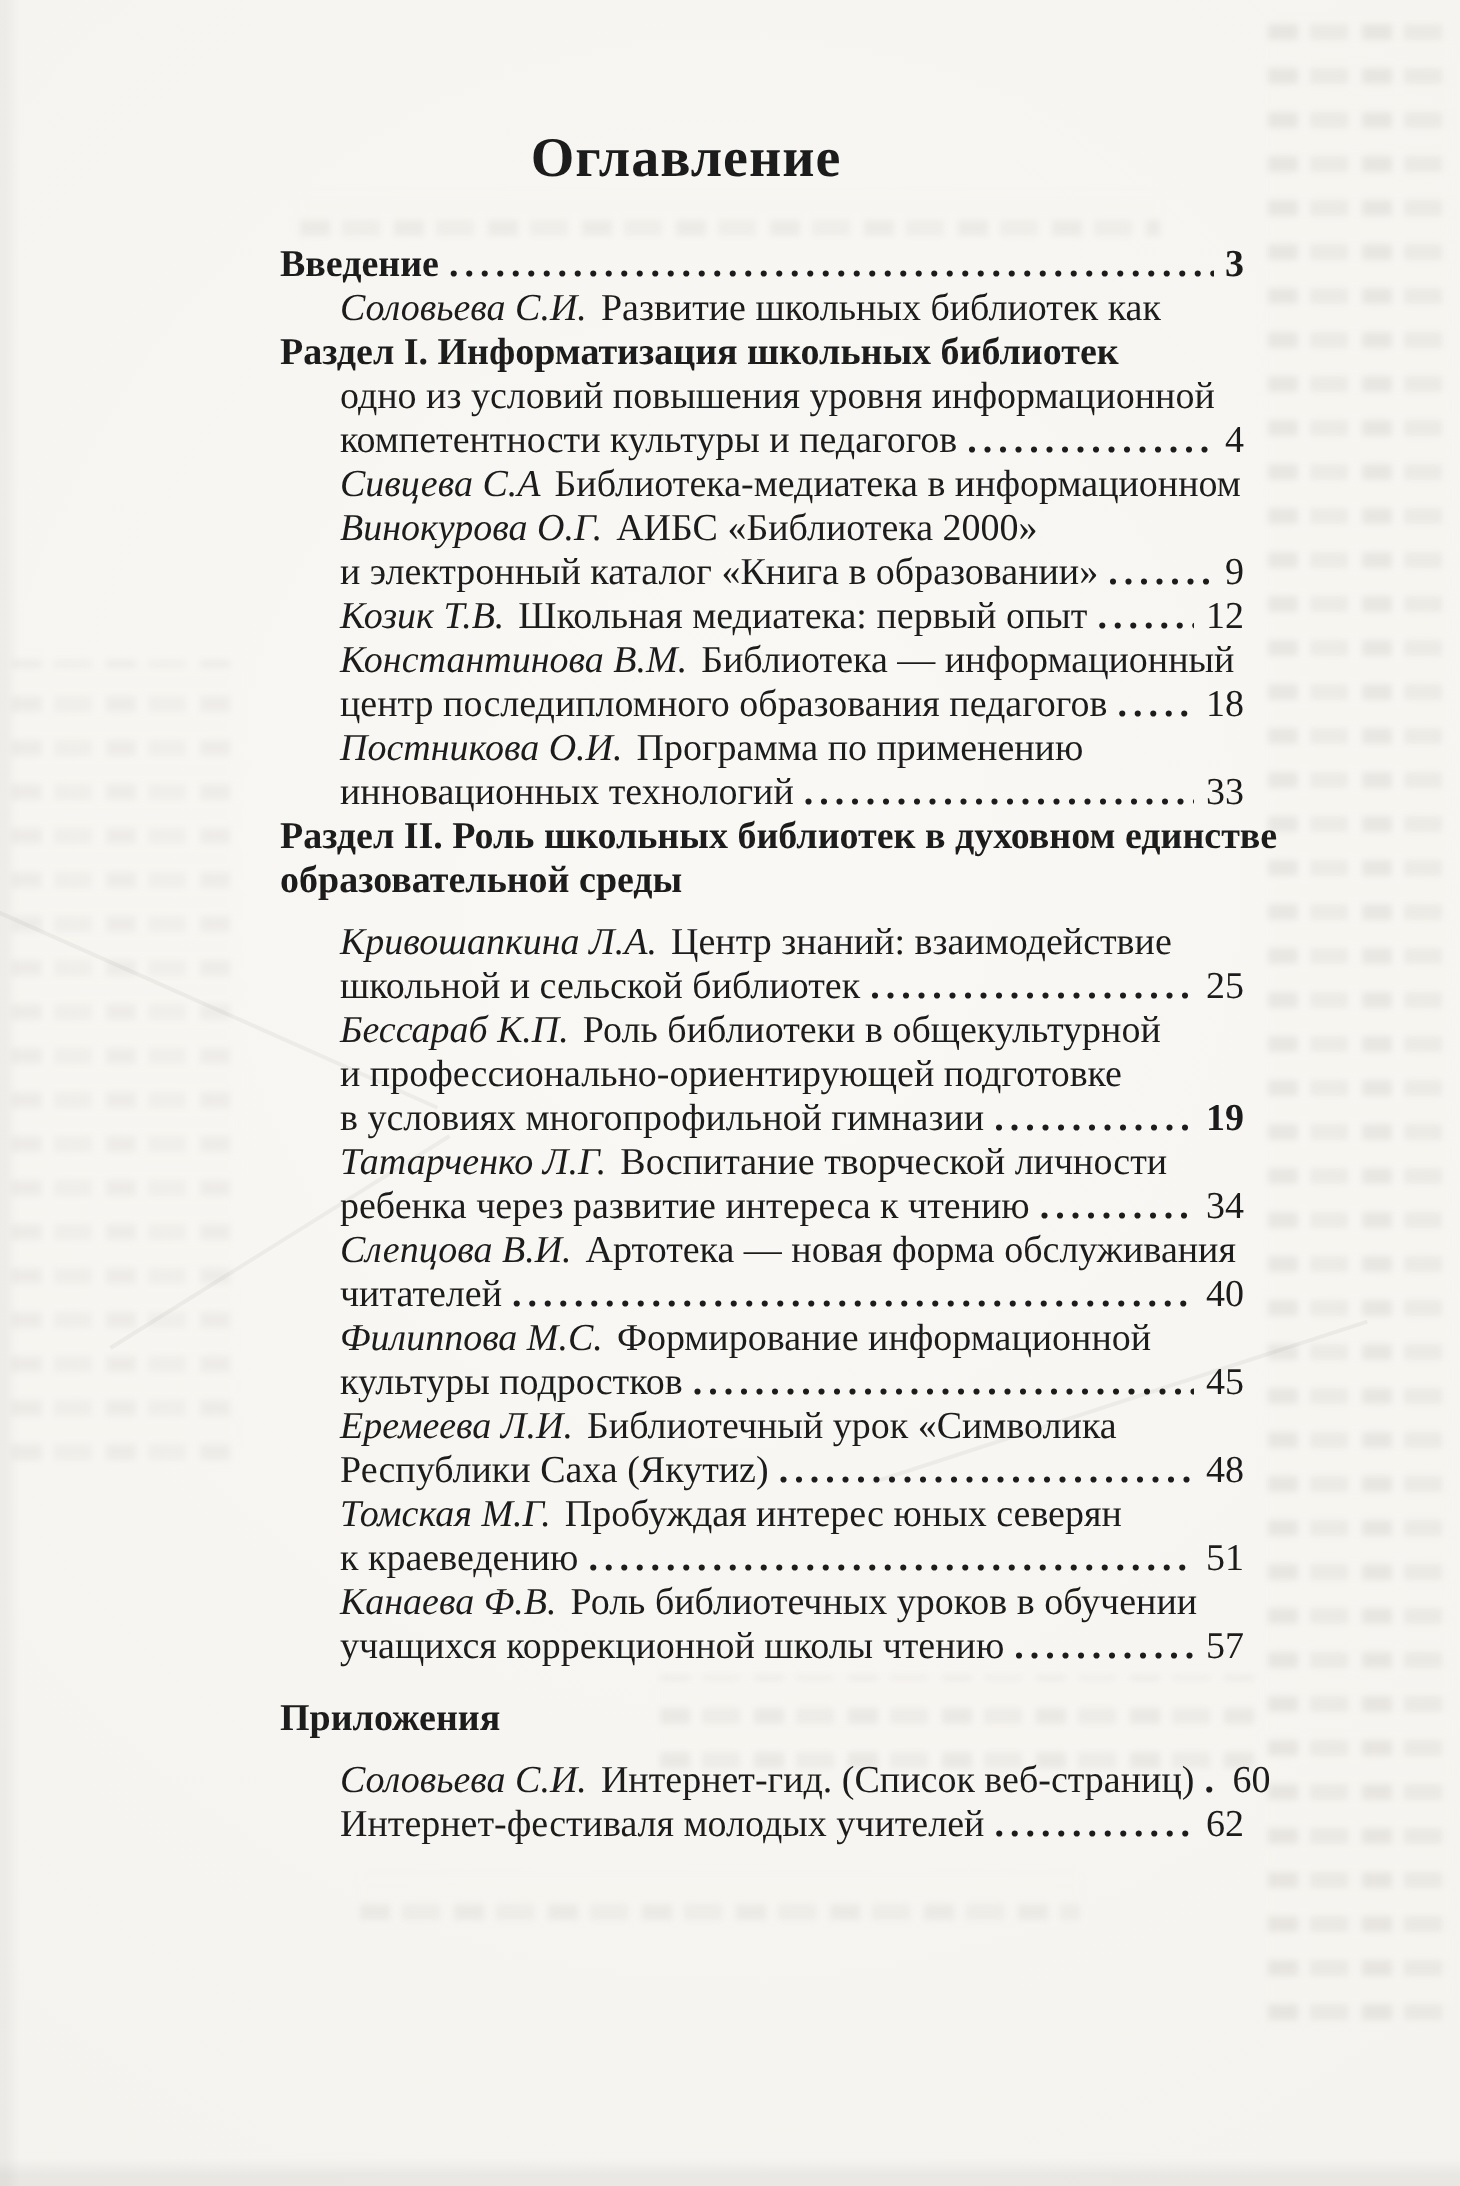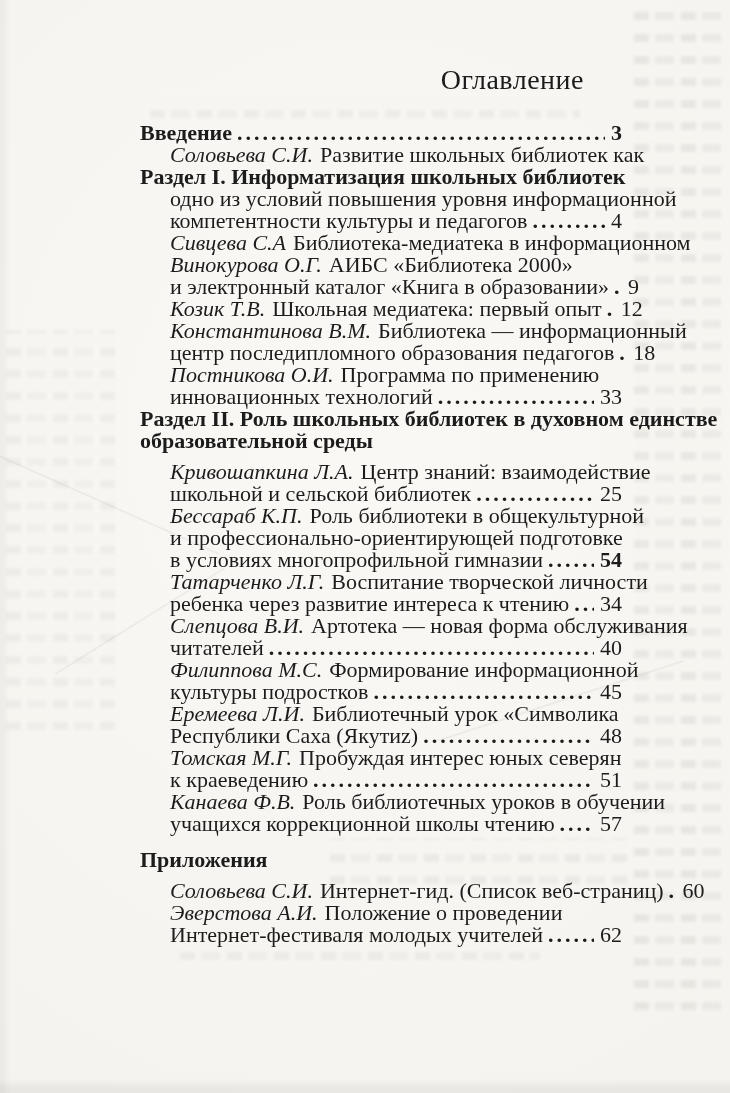--- a/index.html
+++ b/index.html
@@ -28,24 +28,24 @@
   .bleed-title{left:150px;top:96px;width:430px;height:22px;opacity:.4}
   .bleed-mid{left:330px;top:838px;width:300px;height:46px;opacity:.45}
   .bleed-bottom{left:180px;top:938px;width:360px;height:22px;opacity:.4}
   .scratch{position:absolute;background:rgba(70,70,60,.06);pointer-events:none}
   .scratch-1{left:-30px;top:500px;width:260px;height:2px;transform:rotate(24deg)}
   .scratch-2{left:430px;top:700px;width:260px;height:2px;transform:rotate(-18deg)}
   .scratch-3{left:40px;top:620px;width:200px;height:2px;transform:rotate(-32deg)}
 
   .content{position:absolute;left:140px;top:64px;width:482px}
   h1.title{
-    margin:0 0 26px 0;font-size:28px;line-height:32px;font-weight:400;
-    text-align:right;transform:translateX(-38px);letter-spacing:.5px;
+    margin:0 0 26px 0;font-size:28px;line-height:32px;font-weight:700;
+    text-align:center;transform:translateX(-38px);letter-spacing:.5px;
   }
-  .toc{font-size:22px;line-height:22px}
+  .toc{font-size:19px;line-height:22px}
   .toc-line{display:block;white-space:nowrap}
   .toc-line.has-page{display:flex;align-items:baseline}
   .l-heading{font-weight:700}
   .l-first,.l-cont{padding-left:30px}
   .author{font-style:italic;margin-right:7px}
   .txt{flex-shrink:0}
   .dots{
     flex:1 1 auto;min-width:8px;overflow:hidden;white-space:nowrap;
     margin-left:5px;margin-right:2px;font-weight:700;letter-spacing:3px;
   }
@@ -117,21 +117,21 @@
       <div class="toc-line l-cont has-page">
         <span class="txt">школьной и сельской библиотек</span>
         <span class="dots"></span>
         <span class="pagenum">25</span>
       </div>
       <div class="toc-line l-first"><span class="author">Бессараб К.П.</span><span class="txt">Роль библиотеки в общекультурной</span></div>
       <div class="toc-line l-cont"><span class="txt">и профессионально-ориентирующей подготовке</span></div>
       <div class="toc-line l-cont has-page">
         <span class="txt">в условиях многопрофильной гимназии</span>
         <span class="dots"></span>
-        <span class="pagenum bold">54</span>
+        <span class="pagenum bold">19</span>
       </div>
       <div class="toc-line l-first"><span class="author">Татарченко Л.Г.</span><span class="txt">Воспитание творческой личности</span></div>
       <div class="toc-line l-cont has-page">
         <span class="txt">ребенка через развитие интереса к чтению</span>
         <span class="dots"></span>
         <span class="pagenum">34</span>
       </div>
       <div class="toc-line l-first"><span class="author">Слепцова В.И.</span><span class="txt">Артотека — новая форма обслуживания</span></div>
       <div class="toc-line l-cont has-page">
         <span class="txt">читателей</span>
@@ -162,20 +162,19 @@
         <span class="dots"></span>
         <span class="pagenum">57</span>
       </div>
       <div class="toc-line l-heading gap-medium"><span class="txt">Приложения</span></div>
       <div class="toc-line l-first has-page gap-small">
         <span class="author">Соловьева С.И.</span>
         <span class="txt">Интернет-гид. (Список веб-страниц)</span>
         <span class="dots"></span>
         <span class="pagenum">60</span>
       </div>
-      <div class="toc-line l-first"><span class="author">Эверстова А.И.</span><span class="txt">Положение о проведении</span></div>
       <div class="toc-line l-cont has-page">
         <span class="txt">Интернет-фестиваля молодых учителей</span>
         <span class="dots"></span>
         <span class="pagenum">62</span>
       </div>
     </div>
 </div>
 
 </body></html>

